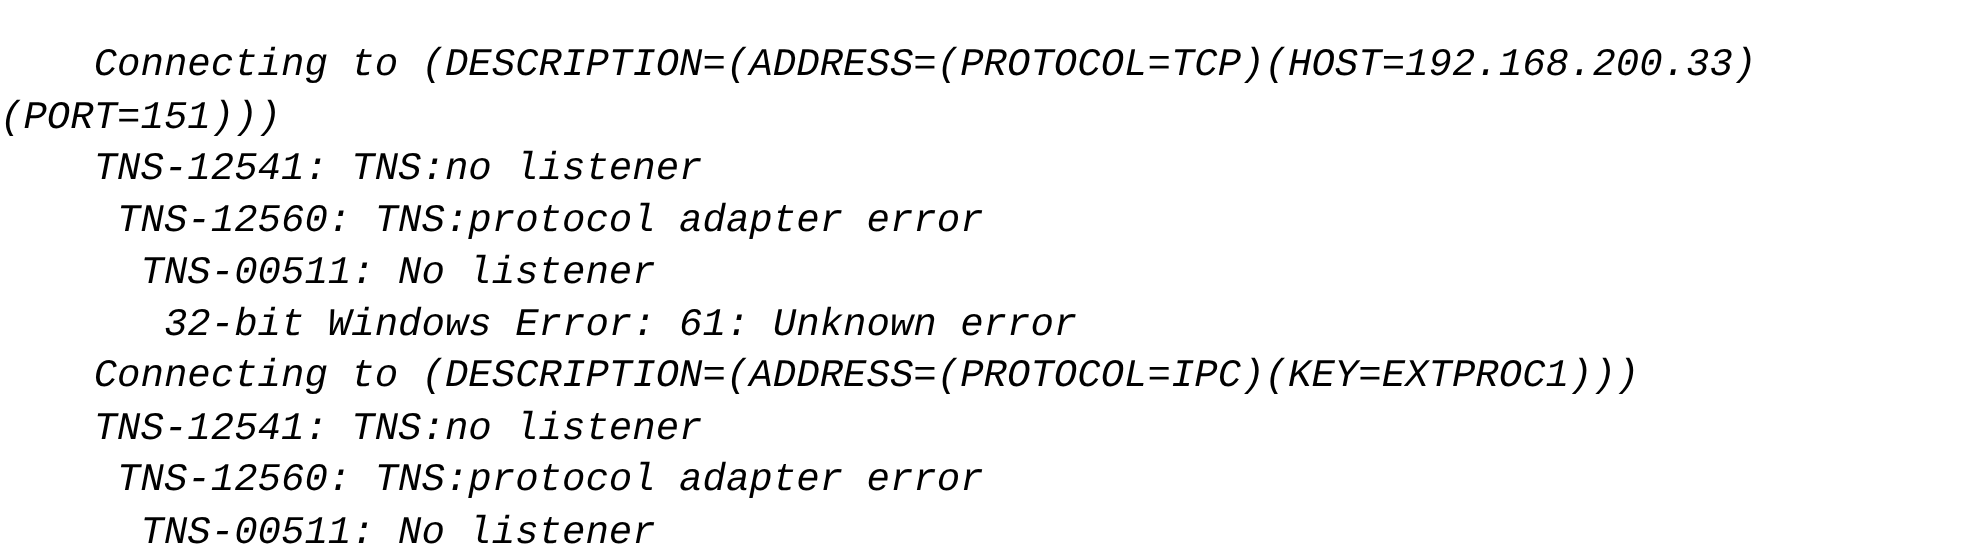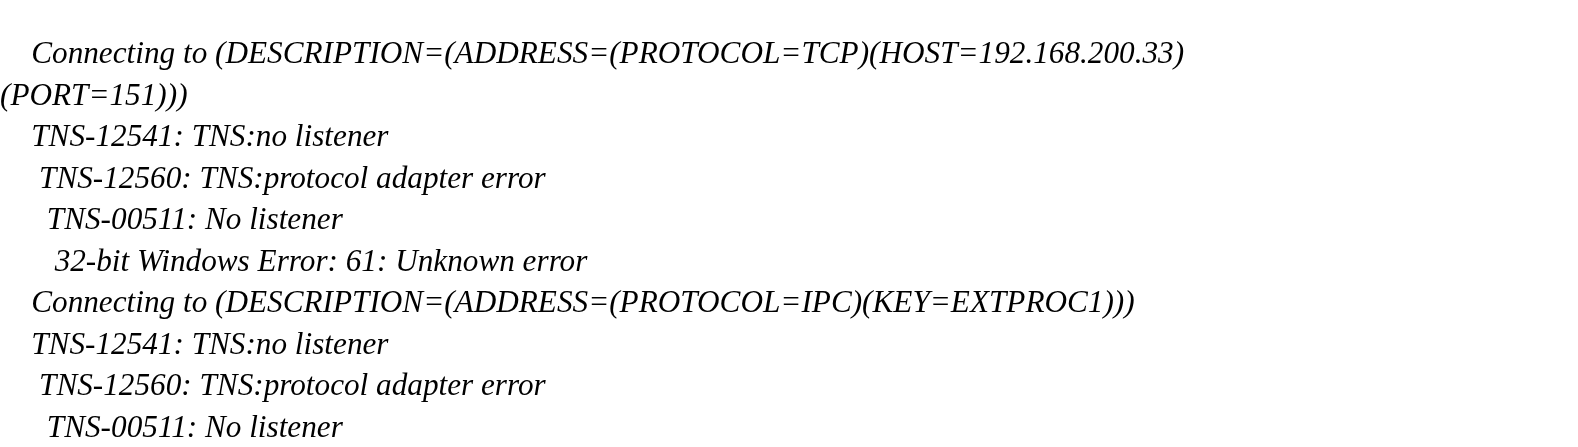--- a/index.html
+++ b/index.html
@@ -26,20 +26,20 @@
     letter-spacing: 0px;
     white-space: pre;
     overflow: hidden;
     box-sizing: border-box;
     padding-top: 1px;
   }
   #terminal-output .line {
     display: block;
     height: 41.5px;
     white-space: pre;
-    font-family: Liberation Serif, serif;
+    font-family: Liberation Mono, monospace;
     font-style: italic;
   }
 </style>
 </head>
 <body>
 
 <pre id="terminal-output" style="font-size: 31.2201px;"><span class="line">    Connecting to (DESCRIPTION=(ADDRESS=(PROTOCOL=TCP)(HOST=192.168.200.33)</span><span class="line">(PORT=151)))</span><span class="line">    TNS-12541: TNS:no listener</span><span class="line">     TNS-12560: TNS:protocol adapter error</span><span class="line">      TNS-00511: No listener</span><span class="line">       32-bit Windows Error: 61: Unknown error</span><span class="line">    Connecting to (DESCRIPTION=(ADDRESS=(PROTOCOL=IPC)(KEY=EXTPROC1)))</span><span class="line">    TNS-12541: TNS:no listener</span><span class="line">     TNS-12560: TNS:protocol adapter error</span><span class="line">      TNS-00511: No listener</span></pre>
 
 </body></html>

